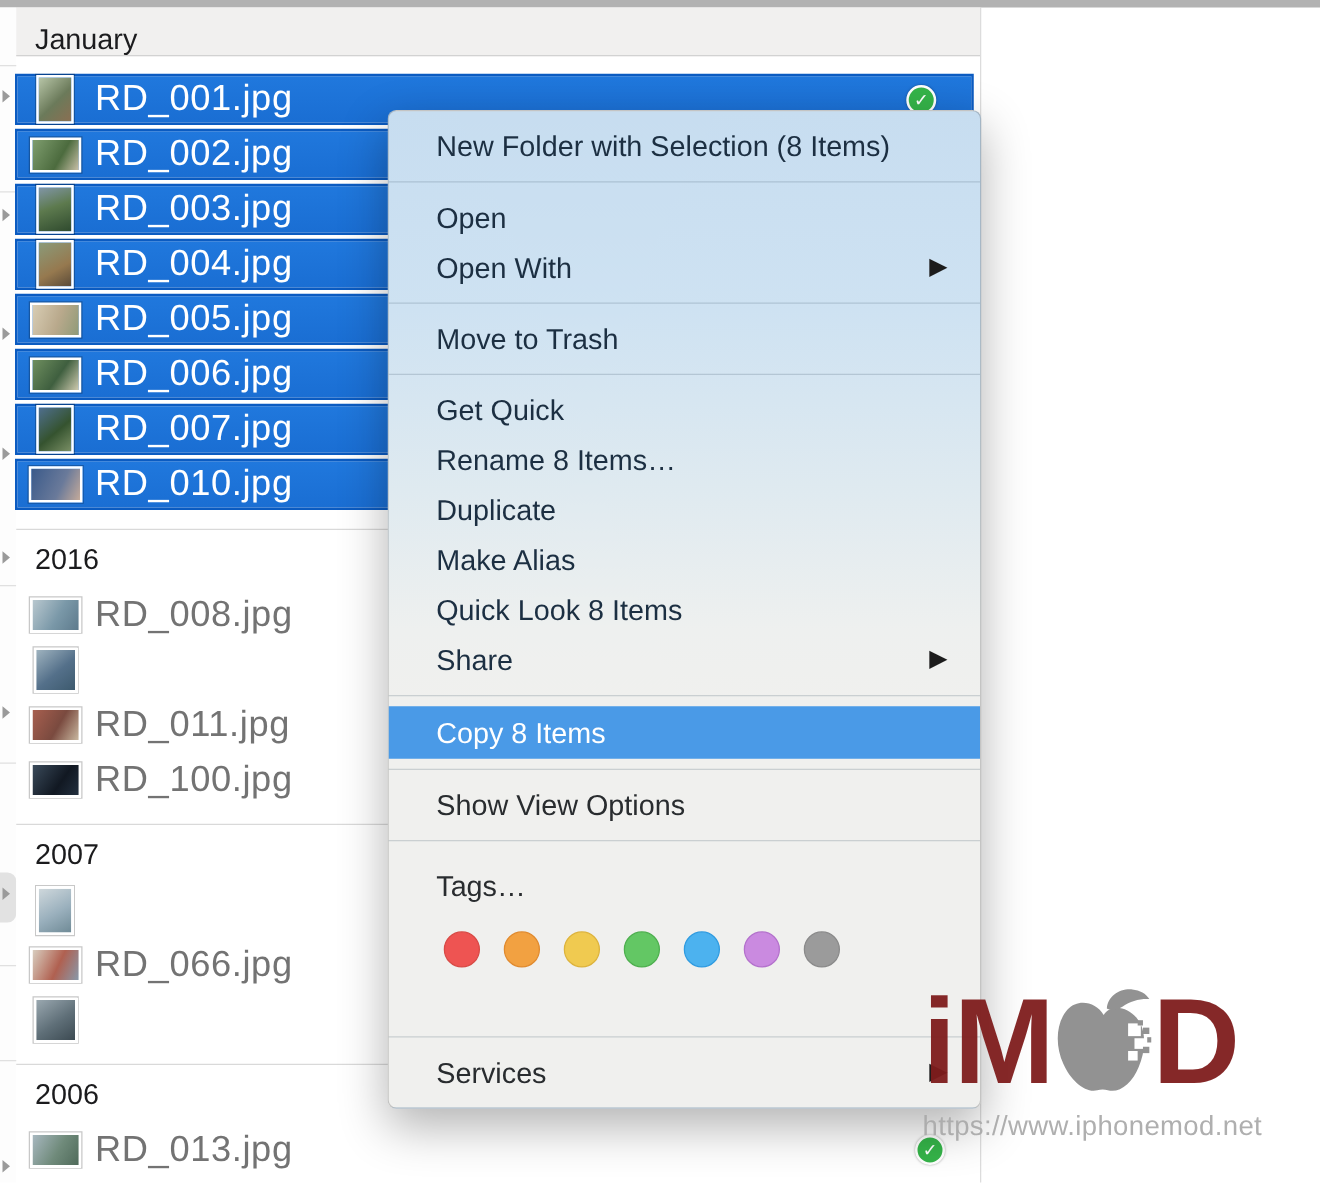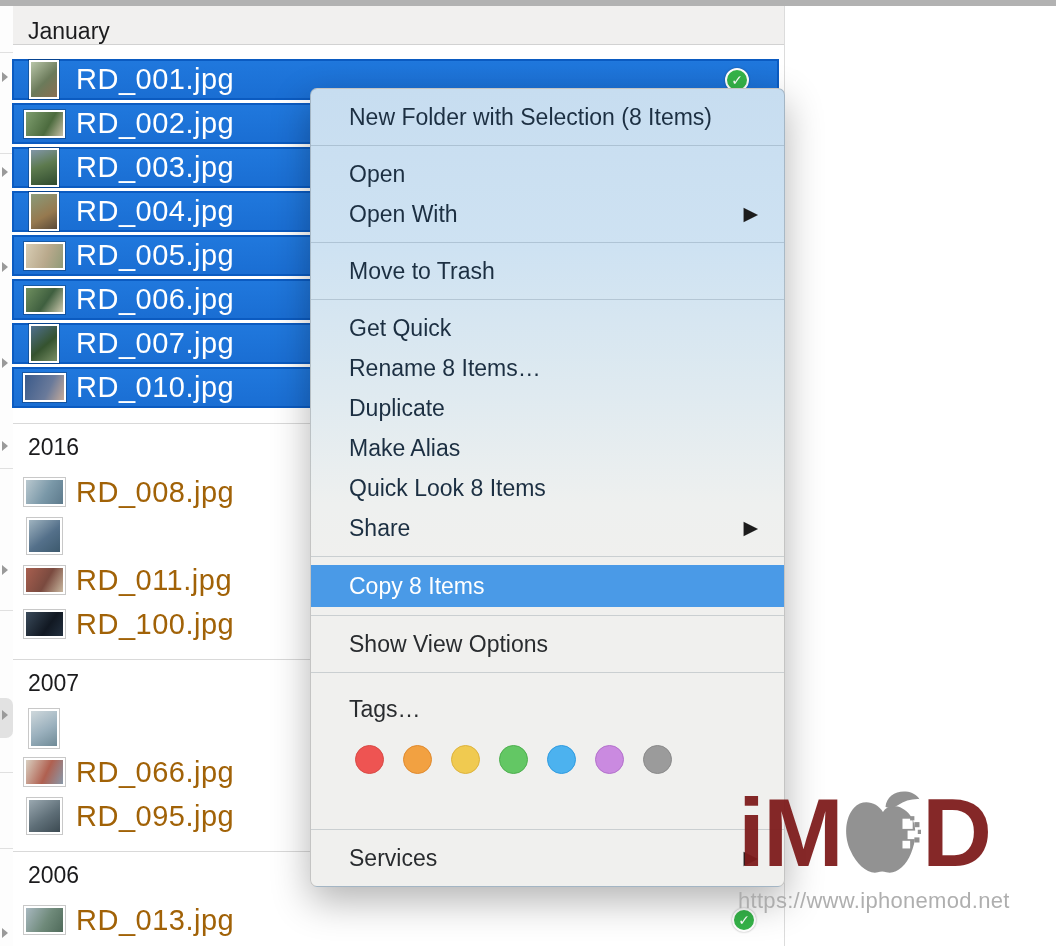--- a/index.html
+++ b/index.html
@@ -35,21 +35,21 @@
   .shape-portrait{width:26px;height:35px;}
   .shape-landscape{width:37px;height:24px;}
   .shape-square{width:31px;height:32px;}
   .shape-wide{width:39px;height:25px;}
 
   .section{position:absolute;left:13px;width:771px;border-top:1px solid #d9d9d9;
     padding-top:10px;box-sizing:border-box;background:#fff;}
   .year{font-size:23px;color:#1b1b1d;padding-left:15px;height:26px;line-height:26px;
     margin-bottom:10px;}
   .plain-row{position:relative;height:44px;display:flex;align-items:center;padding-left:9px;}
-  .plain-row .fname{color:#a16207;}
+  .plain-row .fname{color:#737373;}
   .plain-row .thumb{box-shadow:0 0 0 1px #c8c8c8;}
 
   .badge{position:absolute;right:28px;top:50%;margin-top:-12px;width:20px;height:20px;
     border-radius:50%;background:#35b449;border:2px solid #fff;
     box-shadow:0 0 2px rgba(0,0,0,.35);color:#fff;font-size:14px;font-weight:bold;
     text-align:center;line-height:20px;}
 
   
   .t1{background:linear-gradient(135deg,#b8c6a8,#6b7a5a 55%,#8a6f52);}
   .t2{background:linear-gradient(120deg,#7f9e6f,#4c6b3e 60%,#c9c0a8);}
@@ -207,21 +207,20 @@
       <div class="plain-row">
         <span class="thumb-box">
           <span class="thumb shape-landscape t14"></span>
         </span>
         <span class="fname">RD_066.jpg</span>
       </div>
       <div class="plain-row">
         <span class="thumb-box">
           <span class="thumb shape-square t15"></span>
         </span>
-        <span class="fname">RD_095.jpg</span>
       </div>
     </div>
     <div class="section abs" style="top: 851px;">
       <div class="year">2006</div>
       <div class="plain-row">
         <span class="thumb-box">
           <span class="thumb shape-landscape t16"></span>
         </span>
         <span class="fname">RD_013.jpg</span>
         <span class="badge">✓</span>

